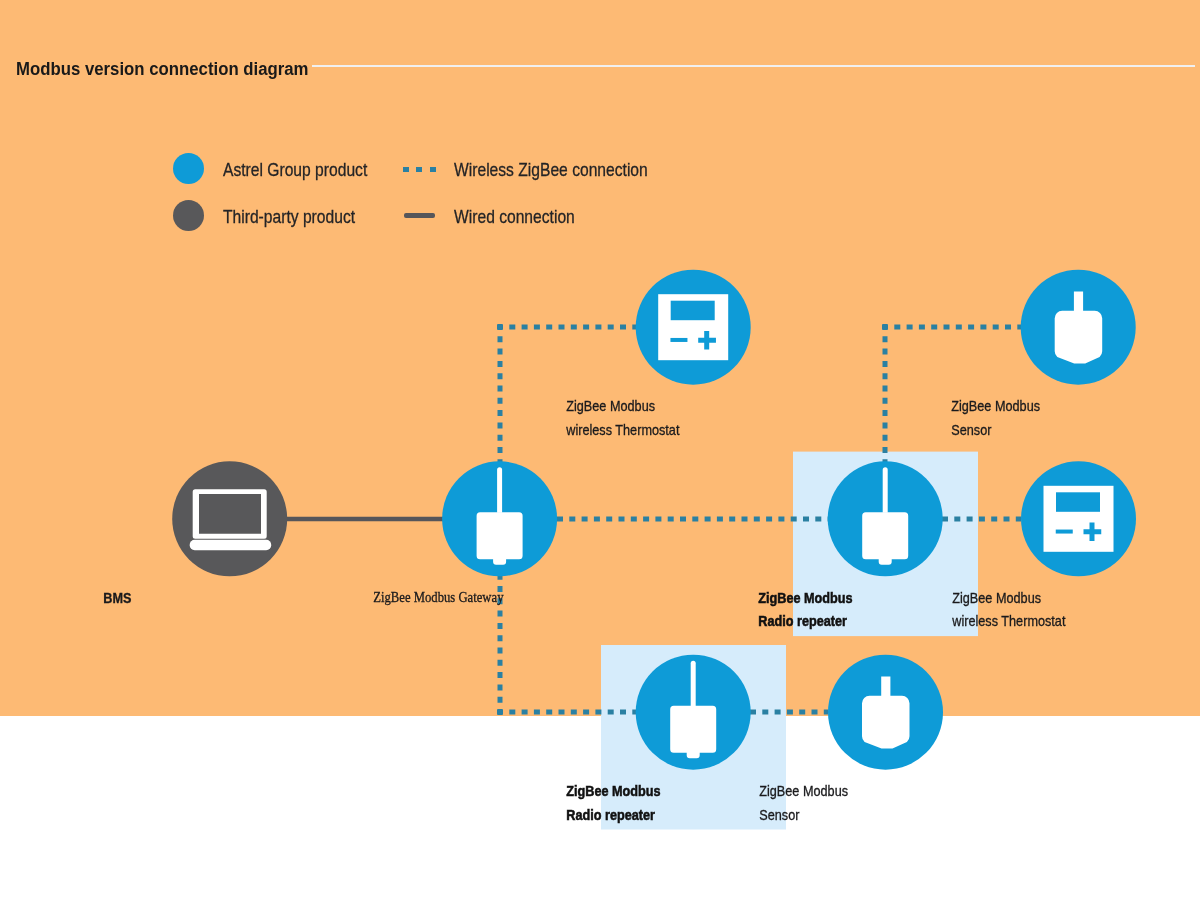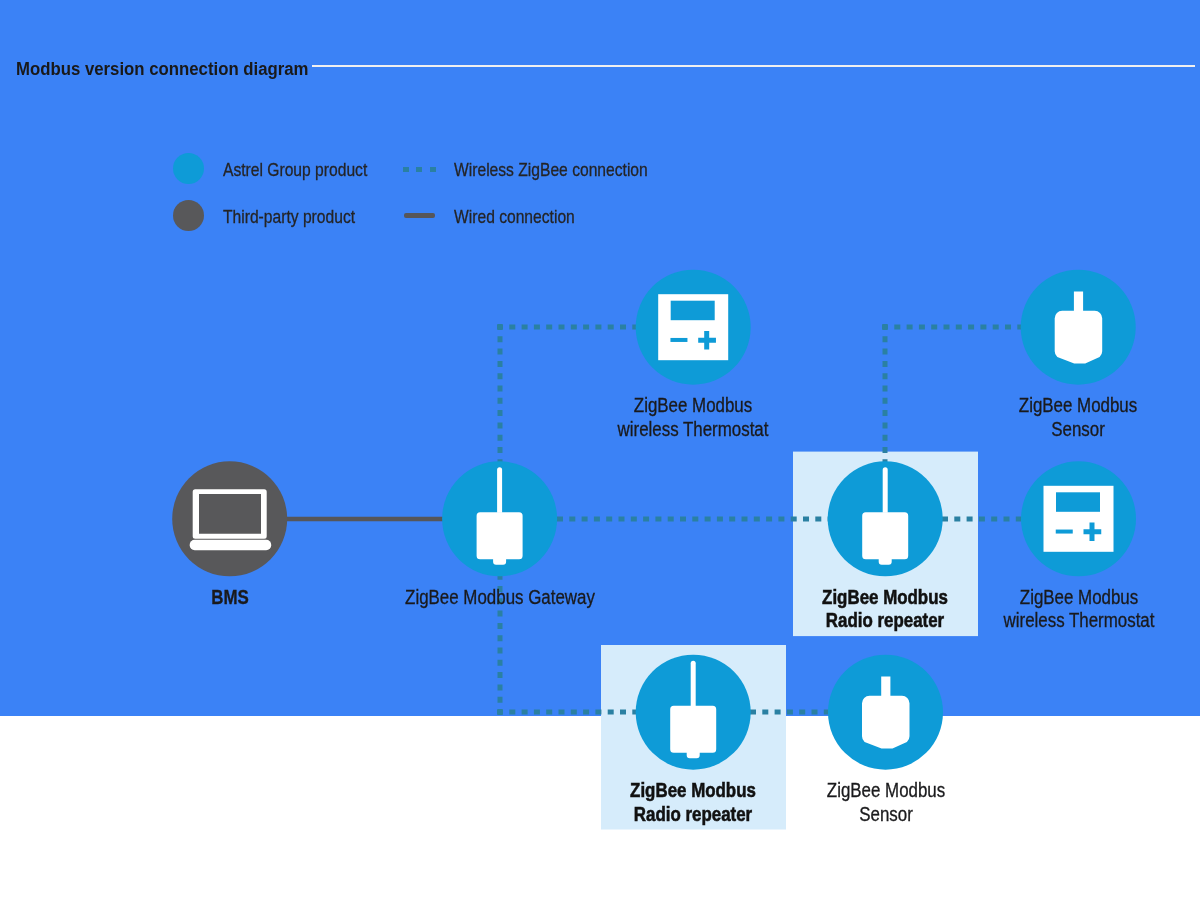--- a/index.html
+++ b/index.html
@@ -1,19 +1,19 @@
 <!DOCTYPE html>
 <html><head>
 <meta charset="utf-8">
 <title>Modbus version connection diagram</title>
 <style>
   html,body{margin:0;padding:0;background:#fff;}
   body{width:1200px;height:900px;overflow:hidden;
        font-family:"Liberation Sans",sans-serif;-webkit-font-smoothing:antialiased;}
-  #stage{position:relative;width:1200px;height:716px;background:#3b82f6;}
+  #stage{position:relative;width:1200px;height:716px;background:#fdba74;}
 
   
   #header{position:absolute;left:0;top:0;width:1200px;height:100px;}
   #page-title{position:absolute;left:15.5px;top:58.5px;
               font-size:17.5px;font-weight:bold;color:#191919;
               letter-spacing:0px;white-space:nowrap;
               transform:scaleX(0.958);transform-origin:left top;
               -webkit-font-smoothing:antialiased;}
   #title-rule{position:absolute;left:312px;top:65px;width:883px;height:2px;background:#f0f0f0;}
 
@@ -22,21 +22,21 @@
   .legend-dot{position:absolute;border-radius:50%;width:31px;height:31px;}
   .legend-label{position:absolute;font-size:18.5px;color:#242426;white-space:nowrap;
                 transform:scaleX(0.845);transform-origin:left top;
                 -webkit-font-smoothing:antialiased;
                 -webkit-text-stroke:0.3px #242426;}
   .legend-dashsample{position:absolute;height:5px;}
   .legend-linesample{position:absolute;height:4.5px;border-radius:2px;}
 
   
   svg#diagram{position:absolute;left:0;top:0;width:1200px;height:900px;}
-  .node-label{position:absolute;text-align:center;font-size:20px;color:#1a1a1c;
+  .node-label{position:absolute;font-size:15px;color:#1a1a1c;
               line-height:23.5px;white-space:nowrap;
               -webkit-font-smoothing:antialiased;}
   .node-label span{display:block;transform:scaleX(0.845);transform-origin:center center;
                    -webkit-text-stroke:0.32px #1a1a1c;}
   .node-label.bold{font-weight:bold;color:#111111;}
   .node-label.bold span{transform:scaleX(0.845);-webkit-text-stroke:0.55px #111111;}
 </style>
 </head>
 <body>
 
@@ -132,21 +132,21 @@
           <path d="M-4.3,-35.7 h9.2 v21 h-9.2 z" fill="#fff"></path>
           <path d="M-16,-16.5 H16.5 A7.5,7.5 0 0 1 24,-9 V24 A7.5,7.5 0 0 1 21.4,29.7 L7,36.3 H-4 L-20.9,29.7 A7.5,7.5 0 0 1 -23.5,24 V-9 A7.5,7.5 0 0 1 -16,-16.5 Z" fill="#fff"></path>
         </g>
       </g>
     </svg>
 
   <div id="labels">
       <div class="node-label" style="left: 79.7px; top: 585.8px; width: 300px; font-weight: bold;">
         <span>BMS</span>
       </div>
-      <div class="node-label" style="left: 349.6px; top: 585.8px; width: 300px;">
+      <div class="node-label" style="left: 349.6px; top: 585.8px; width: 300px; font-family: Liberation Serif, serif;">
         <span>ZigBee Modbus Gateway</span>
       </div>
       <div class="node-label" style="left: 543.2px; top: 394.2px; width: 300px;">
         <span>ZigBee Modbus</span>
         <span>wireless Thermostat</span>
       </div>
       <div class="node-label" style="left: 928.2px; top: 394.2px; width: 300px;">
         <span>ZigBee Modbus</span>
         <span>Sensor</span>
       </div>

